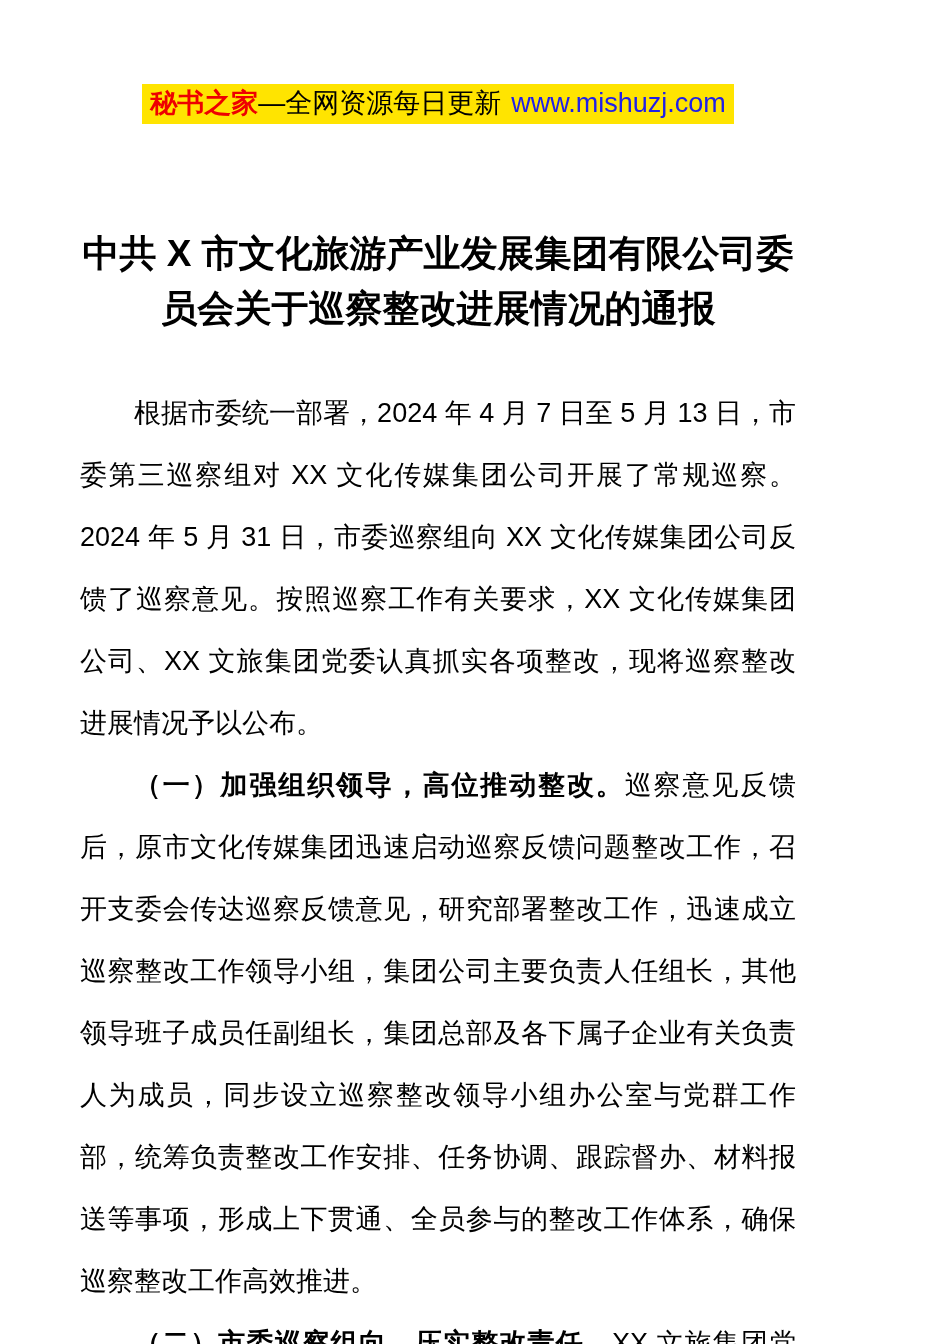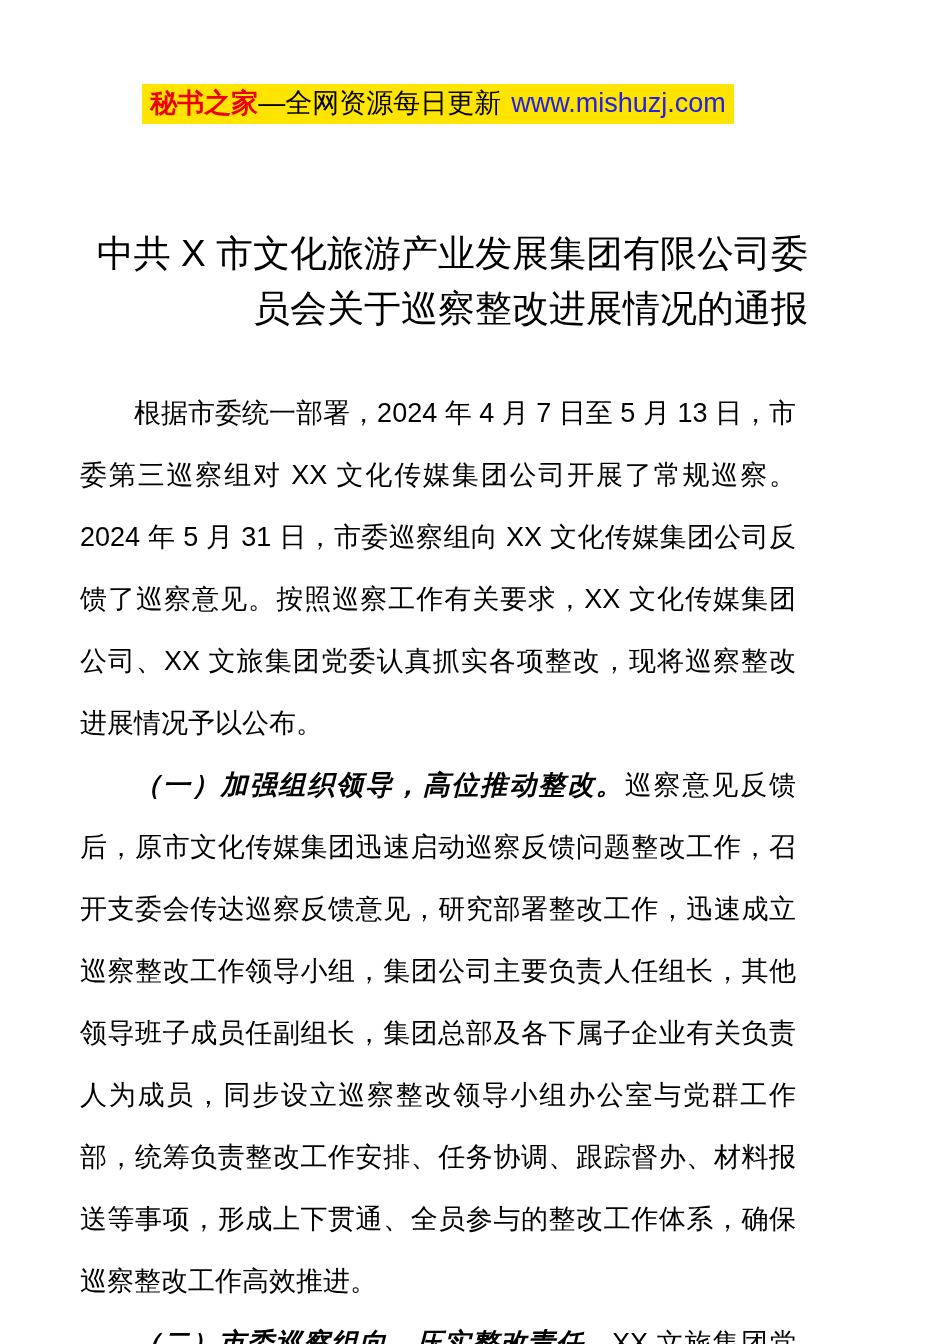--- a/index.html
+++ b/index.html
@@ -37,44 +37,43 @@
     color: #000000;
   }
   .site-header .url {
     color: #2020e8;
     margin-left: 10px;
   }
   
   .doc-title {
     margin: 102px auto 0 auto;
     width: 740px;
-    text-align: right;
+    text-align: center;
     font-size: 37px;
     line-height: 55px;
-    font-weight: normal;
+    font-weight: bold;
     color: #000000;
   }
   
   .doc-body {
     margin: 46px auto 0 auto;
     width: 716px;
     font-size: 27px;
     line-height: 62px;
     text-align: justify;
     text-justify: inter-character;
     color: #000000;
   }
   .doc-body p {
     margin: 0;
     padding: 0;
     text-indent: 2em;
   }
   .doc-body .lead {
     font-weight: bold;
-    font-style: italic;
   }
 </style>
 </head>
 <body>
 
 <div class="page">
 
   <div class="site-header">
     <span class="hl"><span class="brand">秘书之家</span><span class="dash">—</span><span class="tagline">全网资源每日更新</span><span class="url">www.mishuzj.com</span></span>
   </div>

